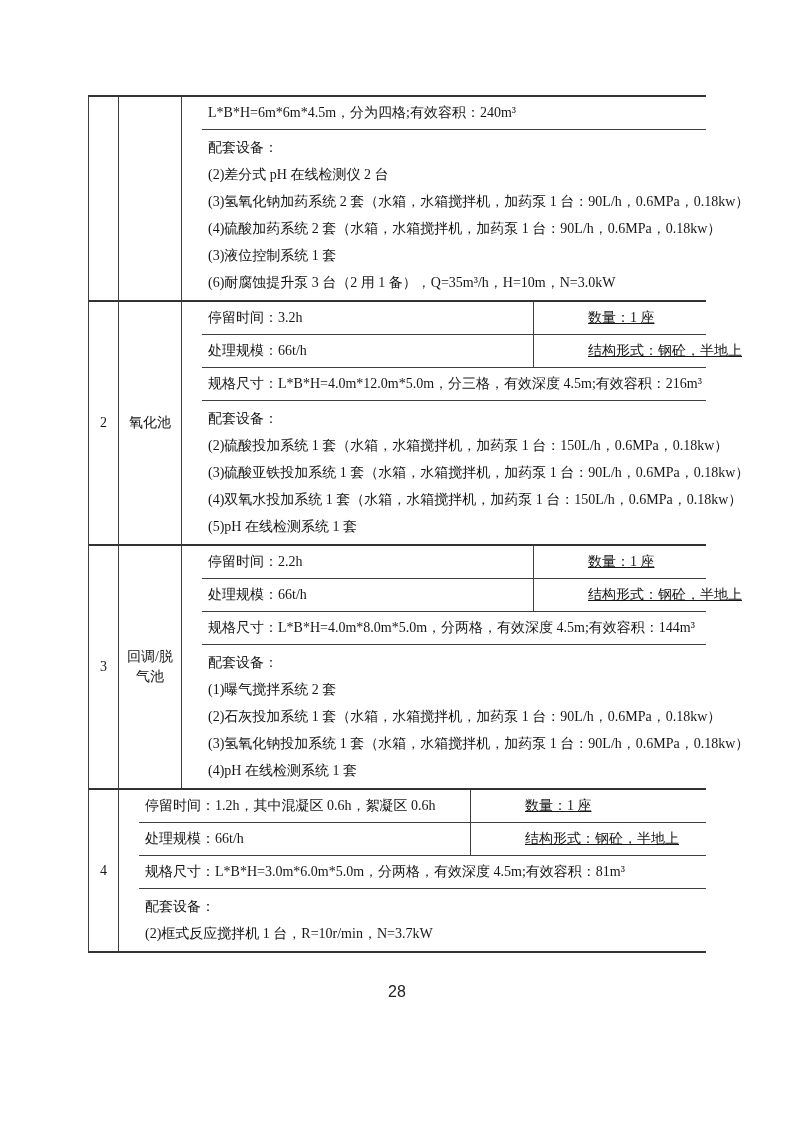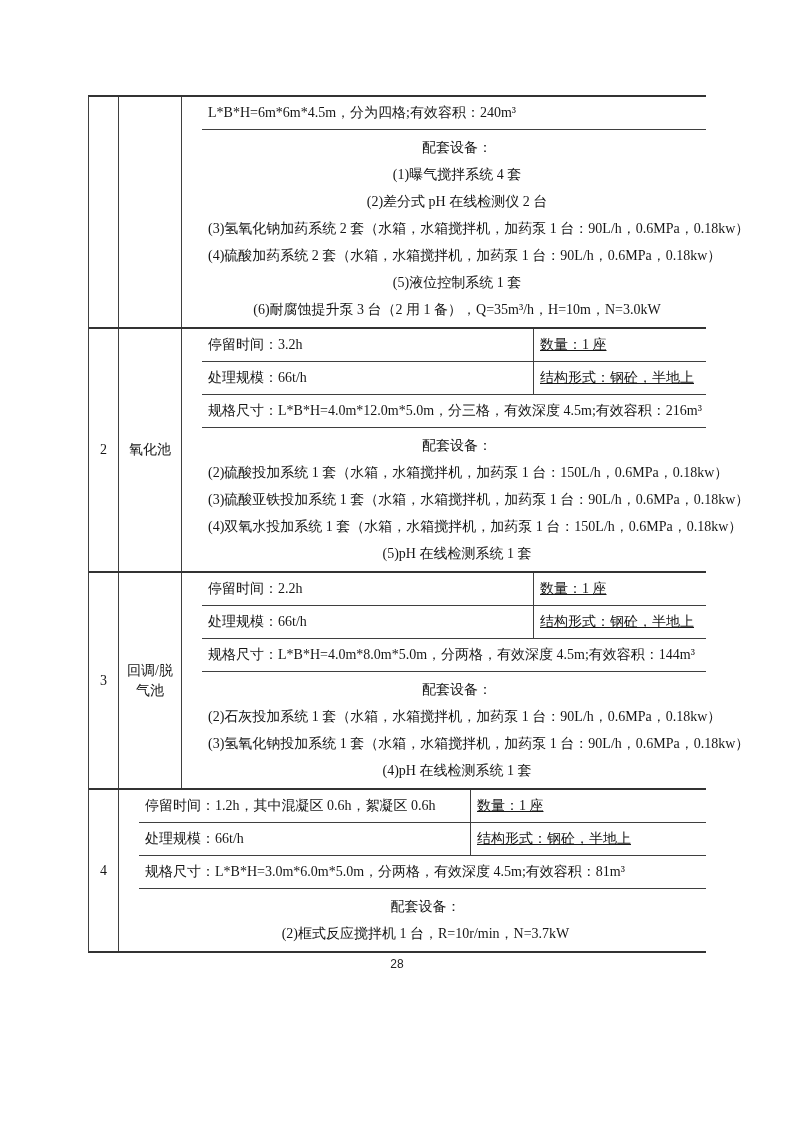--- a/index.html
+++ b/index.html
@@ -46,22 +46,22 @@
     align-items: center;
     justify-content: center;
     text-align: center;
     word-break: break-all;
     line-height: 20px;
     padding: 0 2px;
     box-sizing: border-box;
   }
   .rows { flex: 1 1 auto; min-width: 0; display: flex; flex-direction: column; margin-left: 20px; }
   .row { border-bottom: 1px solid #3f3f3f; }
-  .row:last-child { border-bottom: none; text-align: center; }
-  .row.split { display: flex; align-items: center; }
+  .row:last-child { border-bottom: none; }
+  .row.split { display: flex; align-items: center; gap: 48px; }
   .cell {
     display: flex;
     align-items: center;
     padding-left: 6px;
     min-height: 32px;
     white-space: nowrap;
     box-sizing: border-box;
   }
   .cell-left {
     width: 332px;
@@ -69,47 +69,46 @@
     border-right: 1px solid #3f3f3f;
   }
   .cell-right { flex: 1 1 auto; text-decoration: underline; }
   .row.single .cell { width: auto; border-right: none; }
   .row.list { padding: 4px 0 4px 6px; }
   .line {
     line-height: 27px;
     white-space: nowrap;
   }
   .page-number {
-    margin-top: 4px;
+    margin-top: 30px;
     margin-left: 88px;
     width: 618px;
     text-align: center;
     font-family: "Liberation Sans", "DejaVu Sans", sans-serif;
-    font-size: 12px;
+    font-size: 16px;
     color: #222;
   }
 </style>
 </head>
 <body>
 
 <div class="spec-table" id="spec-table">
     <div class="group">
       <div class="no-cell"></div>
       <div class="name-cell"></div>
       <div class="rows">
         <div class="row single">
           <div class="cell">L*B*H=6m*6m*4.5m，分为四格;有效容积：240m³</div>
         </div>
         <div class="row list">
           <div class="line">配套设备：</div>
-          <div class="line">(1)曝气搅拌系统 4 套</div>
           <div class="line">(2)差分式 pH 在线检测仪 2 台</div>
           <div class="line">(3)氢氧化钠加药系统 2 套（水箱，水箱搅拌机，加药泵 1 台：90L/h，0.6MPa，0.18kw）</div>
           <div class="line">(4)硫酸加药系统 2 套（水箱，水箱搅拌机，加药泵 1 台：90L/h，0.6MPa，0.18kw）</div>
-          <div class="line">(5)液位控制系统 1 套</div>
+          <div class="line">(3)液位控制系统 1 套</div>
           <div class="line">(6)耐腐蚀提升泵 3 台（2 用 1 备），Q=35m³/h，H=10m，N=3.0kW</div>
         </div>
       </div>
     </div>
     <div class="group">
       <div class="no-cell">2</div>
       <div class="name-cell">氧化池</div>
       <div class="rows">
         <div class="row split">
           <div class="cell cell-left">停留时间：3.2h</div>
@@ -141,20 +140,21 @@
         </div>
         <div class="row split">
           <div class="cell cell-left">处理规模：66t/h</div>
           <div class="cell cell-right">结构形式：钢砼，半地上</div>
         </div>
         <div class="row single">
           <div class="cell">规格尺寸：L*B*H=4.0m*8.0m*5.0m，分两格，有效深度 4.5m;有效容积：144m³</div>
         </div>
         <div class="row list">
           <div class="line">配套设备：</div>
+          <div class="line">(1)曝气搅拌系统 2 套</div>
           <div class="line">(2)石灰投加系统 1 套（水箱，水箱搅拌机，加药泵 1 台：90L/h，0.6MPa，0.18kw）</div>
           <div class="line">(3)氢氧化钠投加系统 1 套（水箱，水箱搅拌机，加药泵 1 台：90L/h，0.6MPa，0.18kw）</div>
           <div class="line">(4)pH 在线检测系统 1 套</div>
         </div>
       </div>
     </div>
     <div class="group">
       <div class="no-cell">4</div>
       <div class="rows">
         <div class="row split">

